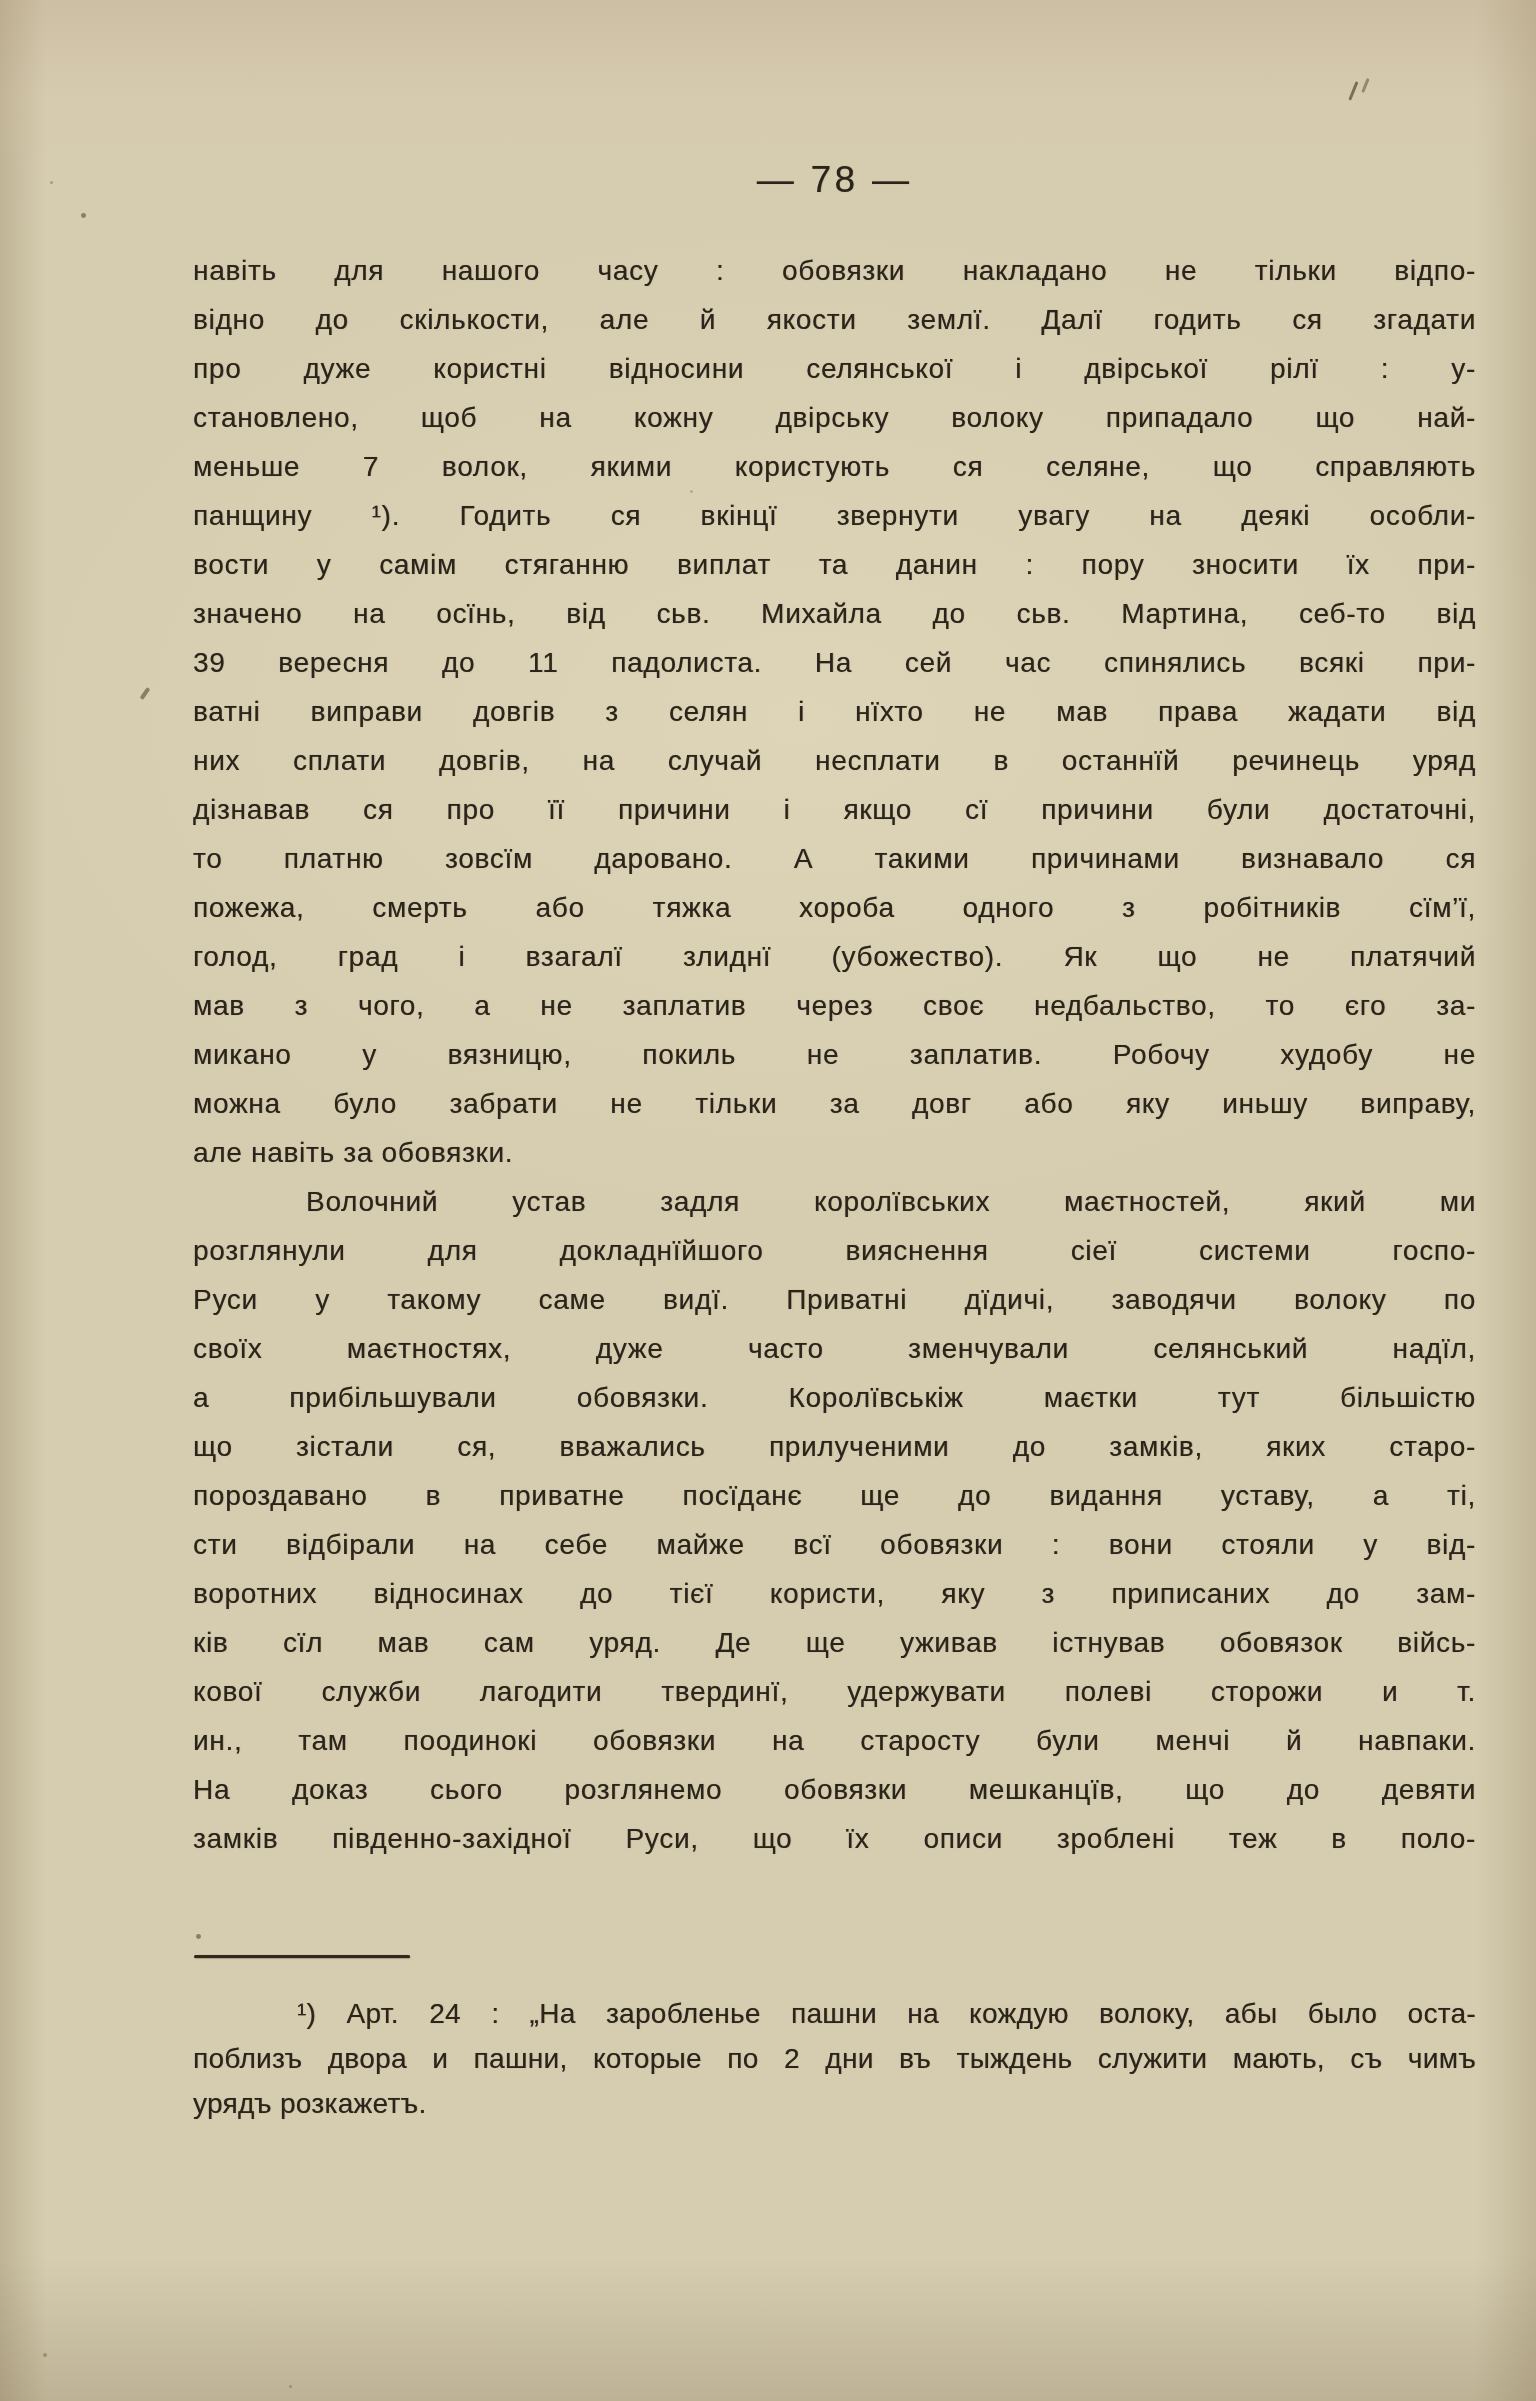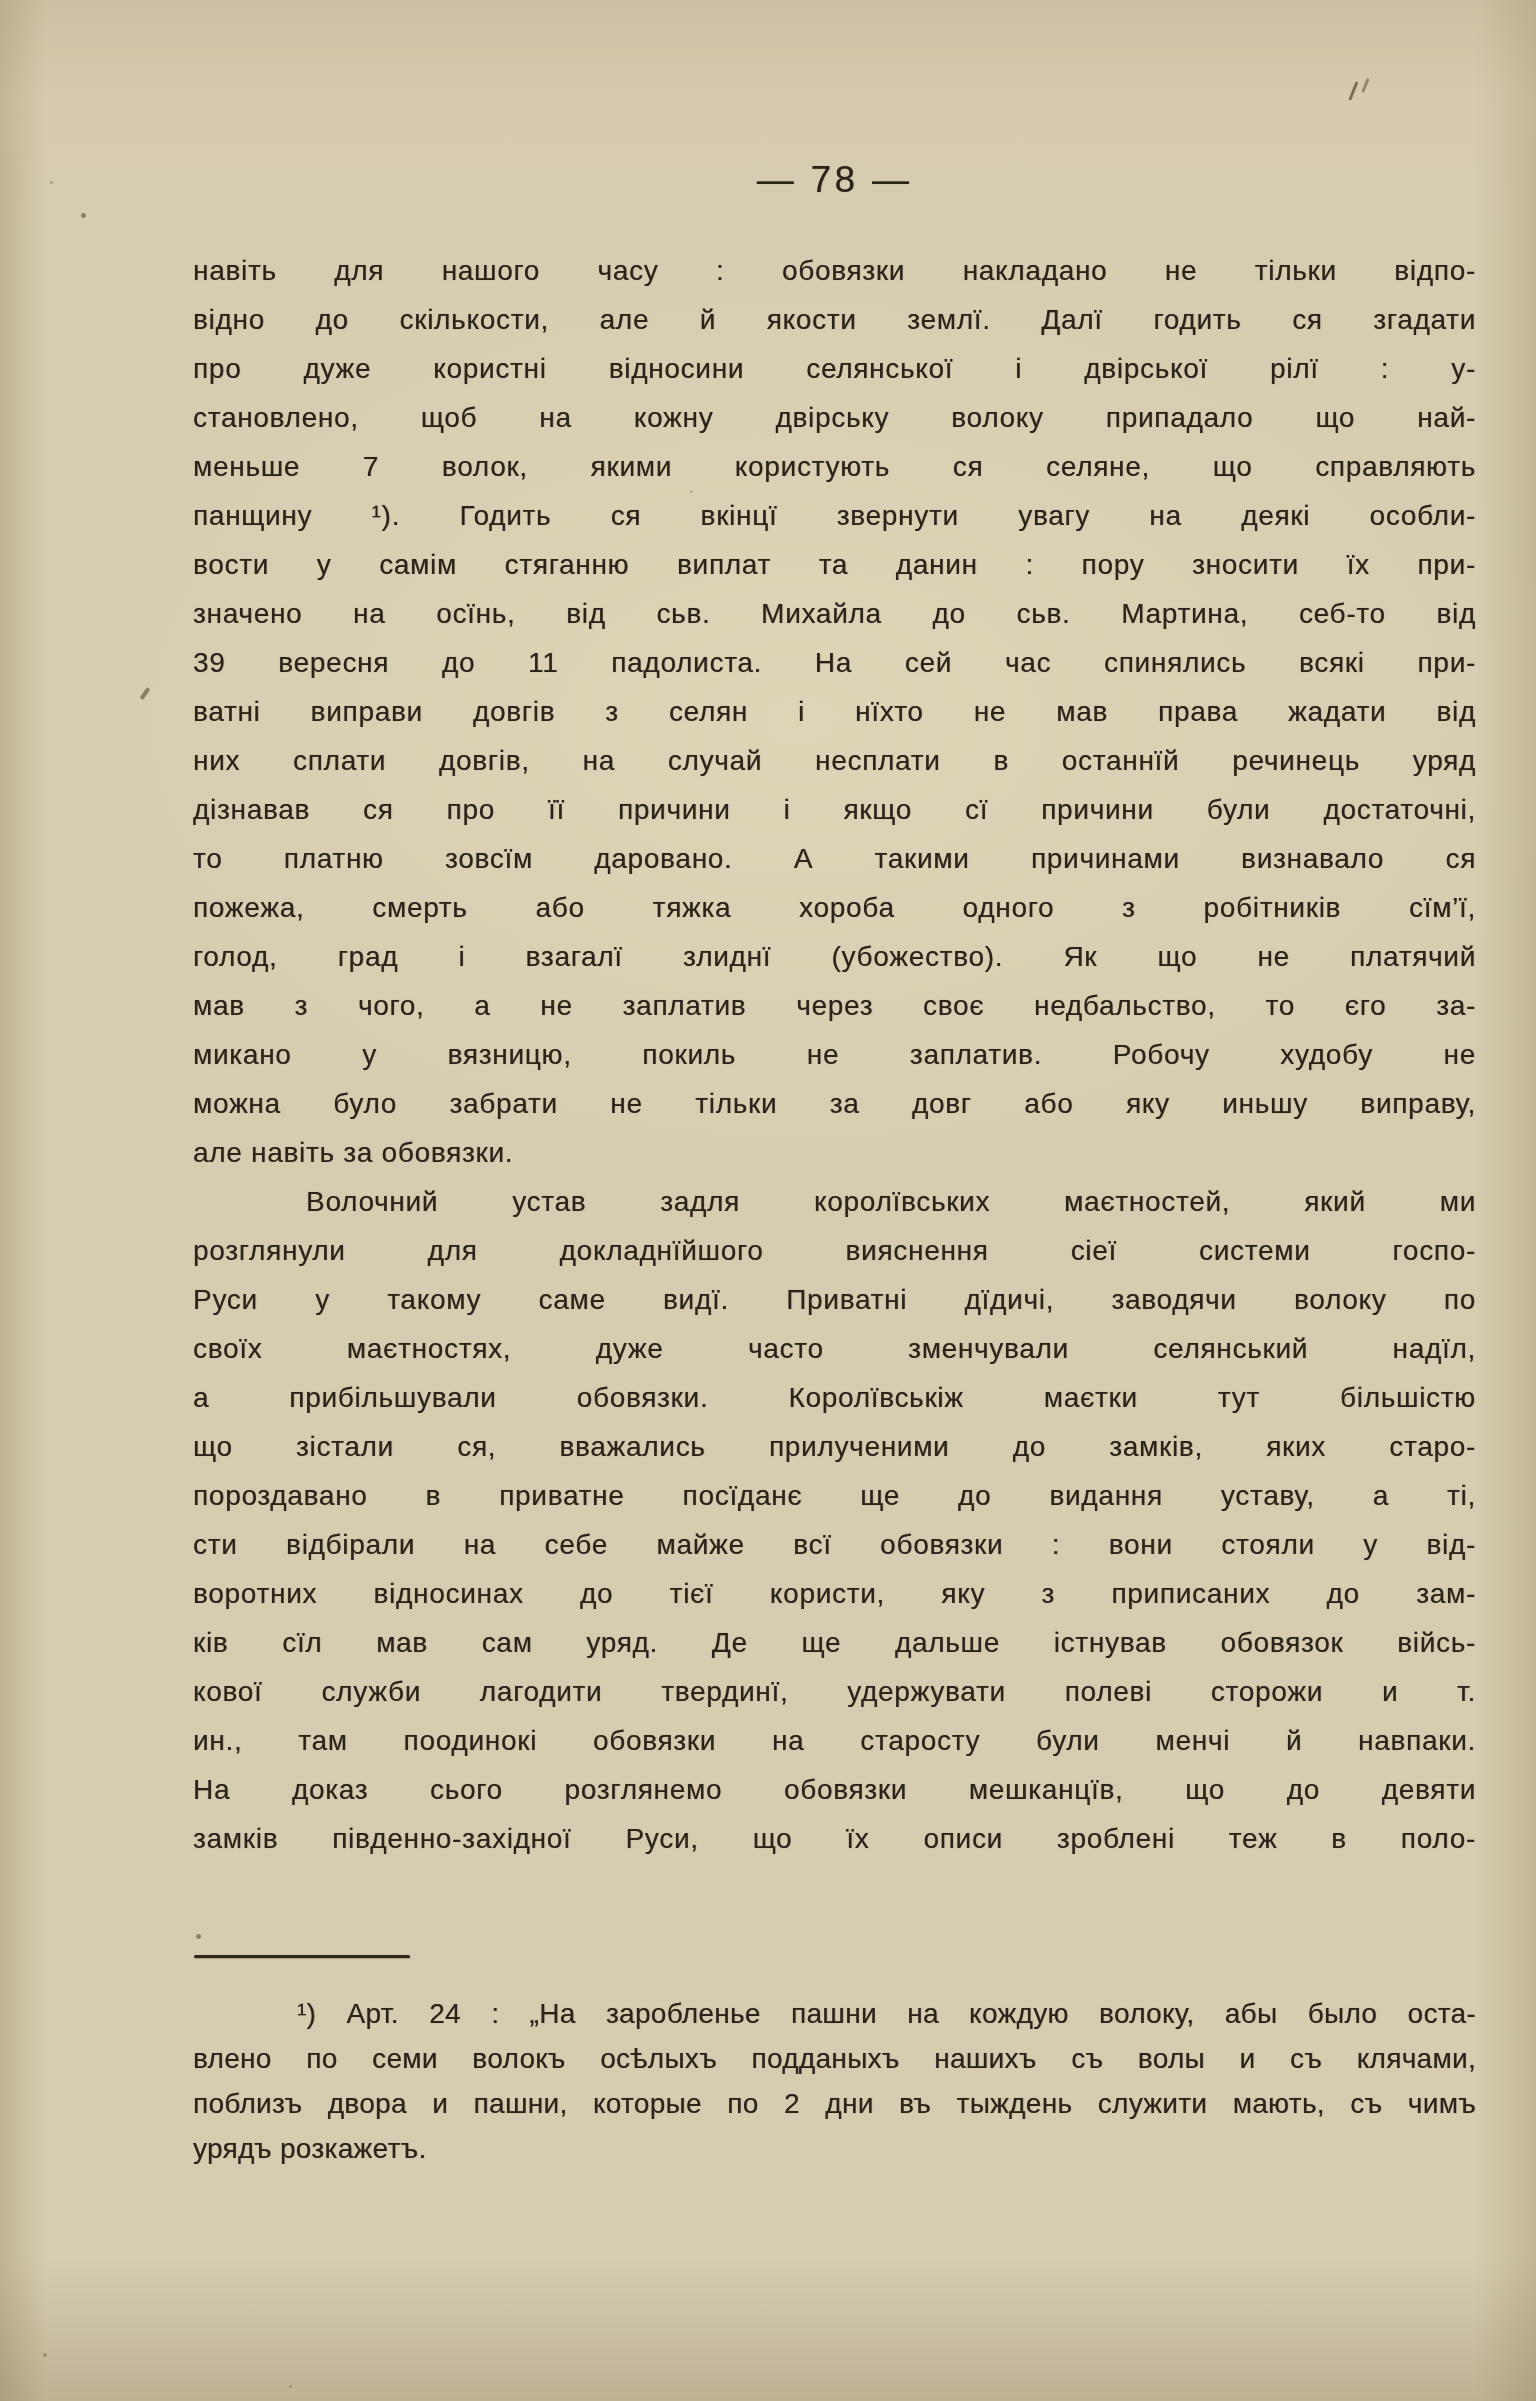--- a/index.html
+++ b/index.html
@@ -131,33 +131,32 @@
     <div class="para para2 ink">
         <div class="line">Волочний устав задля королївських маєтностей, який ми</div>
         <div class="line">розглянули для докладнїйшого вияснення  сіеї системи госпо-</div>
         <div class="line">Руси у такому саме видї. Приватні дїдичі, заводячи волоку по</div>
         <div class="line">своїх маєтностях, дуже часто зменчували селянський надїл,</div>
         <div class="line">а прибільшували обовязки. Королївськіж маєтки тут більшістю</div>
         <div class="line">що зістали ся, вважались прилученими до замків, яких старо-</div>
         <div class="line">пороздавано в приватне посїданє ще до видання уставу, а ті,</div>
         <div class="line">сти відбірали на себе майже всї обовязки : вони стояли у від-</div>
         <div class="line">воротних відносинах до тієї користи, яку з приписаних до зам-</div>
-        <div class="line">ків сїл мав сам уряд. Де ще дальше істнував обовязок війсь-</div>
+        <div class="line">ків сїл мав сам уряд. Де ще уживав істнував обовязок війсь-</div>
         <div class="line">кової служби лагодити твердинї, удержувати полеві сторожи и т.</div>
         <div class="line">ин., там поодинокі обовязки на старосту були менчі й навпаки.</div>
         <div class="line">На доказ сього розглянемо обовязки мешканцїв, що до девяти</div>
         <div class="line">замків південно-західної Руси, що їх описи зроблені теж в поло-</div>
       </div>
   </div>
 
   <div class="fnrule"></div>
 
   <div class="footnote ink">
       <div class="line">¹) Арт. 24 :  „На заробленье пашни на кождую волоку, абы было оста-</div>
-      <div class="line">влено по семи волокъ осѣлыхъ подданыхъ нашихъ съ волы и съ клячами,</div>
       <div class="line">поблизъ двора и пашни, которые по 2 дни въ тыждень служити мають, съ чимъ</div>
       <div class="line">урядъ розкажетъ.</div>
     </div>
 
   <div class="speck sp1"></div>
   <div class="speck sp2"></div>
   <div class="speck sp3"></div>
   <div class="speck sp4"></div>
   <div class="speck sp5"></div>
   <div class="speck sp6"></div>

